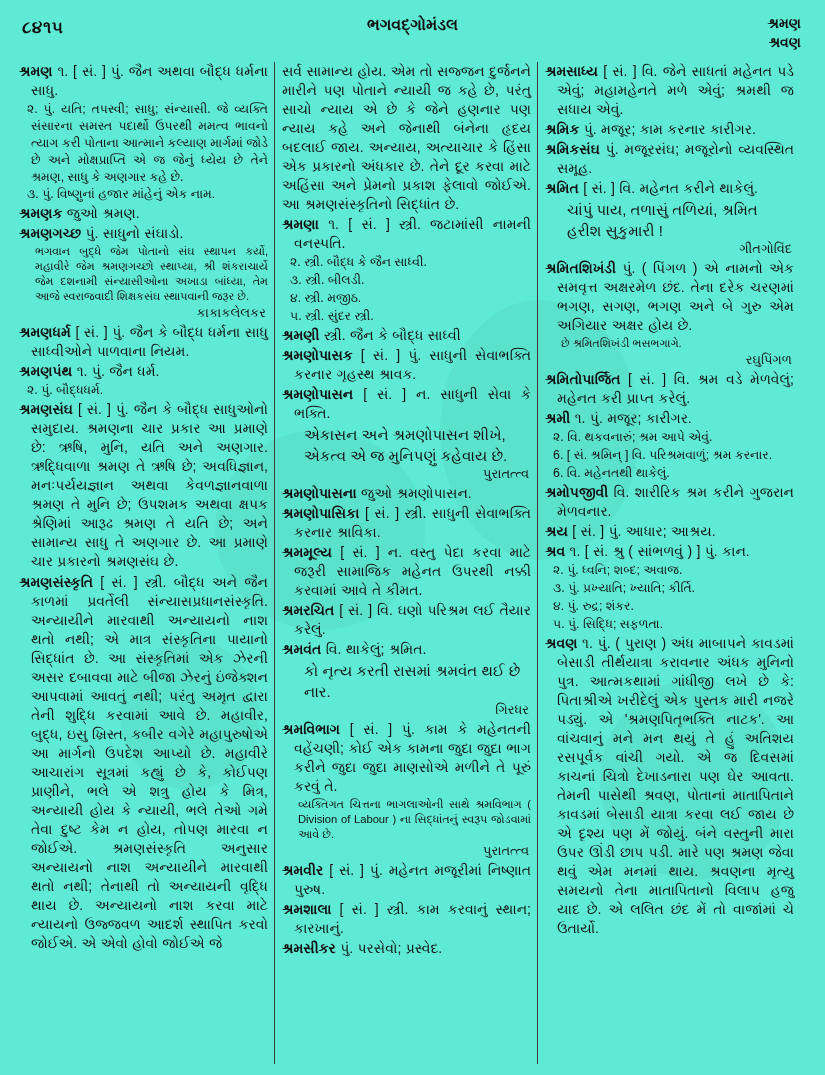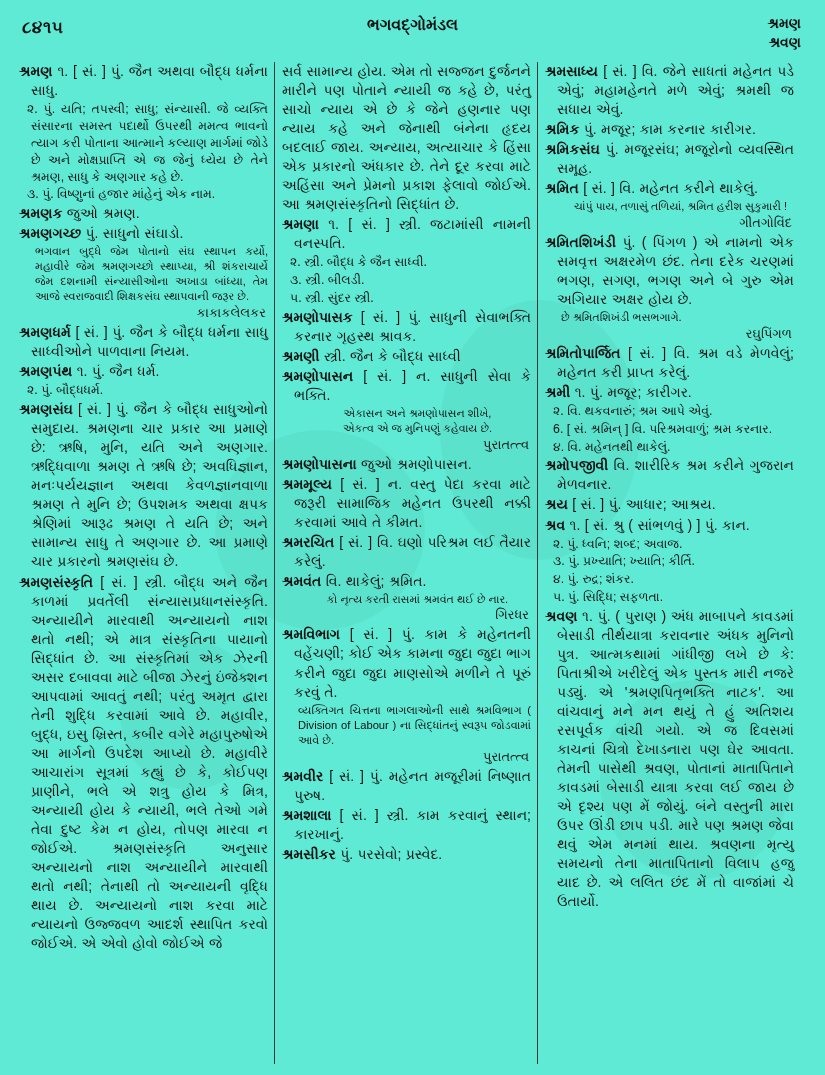--- a/index.html
+++ b/index.html
@@ -118,25 +118,24 @@
     padding-left: 16px;
     text-align: justify;
   }
   .cite {
     font-size: 13px;
     text-align: right;
     margin: 0 0 2px 0;
     padding-right: 2px;
   }
   .verse {
-    font-size: 11px;
+    font-size: 15px;
     line-height: 1.4;
     padding-left: 22px;
     margin: 1px 0 0 0;
-    text-align: center;
   }
   .verse-line { display: block; }
 </style>
 </head>
 <body>
 
 <div class="page">
 
   <div class="watermark wm1"></div>
   <div class="watermark wm2"></div>
@@ -167,30 +166,32 @@
         <div class="sense">૨. પું. બૌદ્ધધર્મ.</div>
         <div class="para"><span class="headword">શ્રમણસંઘ</span><span> [ સં. ] પું. જૈન કે બૌદ્ધ સાધુઓનો સમુદાય. શ્રમણના ચાર પ્રકાર આ પ્રમાણે છે: ઋષિ, મુનિ, યતિ અને અણગાર. ઋદ્ધિવાળા શ્રમણ તે ઋષિ છે; અવધિજ્ઞાન, મનઃપર્યયજ્ઞાન અથવા કેવળજ્ઞાનવાળા શ્રમણ તે મુનિ છે; ઉપશમક અથવા ક્ષપક શ્રેણિમાં આરૂઢ શ્રમણ તે યતિ છે; અને સામાન્ય સાધુ તે અણગાર છે. આ પ્રમાણે ચાર પ્રકારનો શ્રમણસંઘ છે.</span></div>
         <div class="para"><span class="headword">શ્રમણસંસ્કૃતિ</span><span> [ સં. ] સ્ત્રી. બૌદ્ધ અને જૈન કાળમાં પ્રવર્તેલી સંન્યાસપ્રધાનસંસ્કૃતિ. અન્યાયીને મારવાથી અન્યાયનો નાશ થતો નથી; એ માત્ર સંસ્કૃતિના પાયાનો સિદ્ધાંત છે. આ સંસ્કૃતિમાં એક ઝેરની અસર દબાવવા માટે બીજા ઝેરનું ઇંજેક્શન આપવામાં આવતું નથી; પરંતુ અમૃત દ્વારા તેની શુદ્ધિ કરવામાં આવે છે. મહાવીર, બુદ્ધ, ઇસુ ખ્રિસ્ત, કબીર વગેરે મહાપુરુષોએ આ માર્ગનો ઉપદેશ આપ્યો છે. મહાવીરે આચારાંગ સૂત્રમાં કહ્યું છે કે, કોઈપણ પ્રાણીને, ભલે એ શત્રુ હોય કે મિત્ર, અન્યાયી હોય કે ન્યાયી, ભલે તેઓ ગમે તેવા દુષ્ટ કેમ ન હોય, તોપણ મારવા ન જોઈએ. શ્રમણસંસ્કૃતિ અનુસાર અન્યાયનો નાશ અન્યાયીને મારવાથી થતો નથી; તેનાથી તો અન્યાયની વૃદ્ધિ થાય છે. અન્યાયનો નાશ કરવા માટે ન્યાયનો ઉજ્જવળ આદર્શ સ્થાપિત કરવો જોઈએ. એ એવો હોવો જોઈએ જે</span></div>
       </div>
     <div class="col" id="col-1">
       <div class="col-rule right"></div>
     <div class="para" style="text-indent: 0px; padding-left: 0px;">સર્વ સામાન્ય હોય. એમ તો સજ્જન દુર્જનને મારીને પણ પોતાને ન્યાયી જ કહે છે, પરંતુ સાચો ન્યાય એ છે કે જેને હણનાર પણ ન્યાય કહે અને જેનાથી બંનેના હૃદય બદલાઈ જાય. અન્યાય, અત્યાચાર કે હિંસા એક પ્રકારનો અંધકાર છે. તેને દૂર કરવા માટે અહિંસા અને પ્રેમનો પ્રકાશ ફેલાવો જોઈએ. આ શ્રમણસંસ્કૃતિનો સિદ્ધાંત છે.</div>
         <div class="para"><span class="headword">શ્રમણા</span><span> ૧. [ સં. ] સ્ત્રી. જટામાંસી નામની વનસ્પતિ.</span></div>
         <div class="sense">૨. સ્ત્રી. બૌદ્ધ કે જૈન સાધ્વી.</div>
         <div class="sense">૩. સ્ત્રી. બીલડી.</div>
+        <div class="sense">૪. સ્ત્રી. મજીઠ.</div>
         <div class="sense">૫. સ્ત્રી. સુંદર સ્ત્રી.</div>
+        <div class="para"><span class="headword">શ્રમણી</span><span> સ્ત્રી. જૈન કે બૌદ્ધ સાધ્વી</span></div>
         <div class="para"><span class="headword">શ્રમણોપાસક</span><span> [ સં. ] પું. સાધુની સેવાભક્તિ કરનાર ગૃહસ્થ શ્રાવક.</span></div>
-        <div class="para"><span class="headword">શ્રમણી</span><span> સ્ત્રી. જૈન કે બૌદ્ધ સાધ્વી</span></div>
         <div class="para"><span class="headword">શ્રમણોપાસન</span><span> [ સં. ] ન. સાધુની સેવા કે ભક્તિ.</span></div>
         <div class="verse">
           <span class="verse-line">એકાસન અને શ્રમણોપાસન શીખે,</span>
           <span class="verse-line">એકત્વ એ જ મુનિપણું કહેવાય છે.</span>
         </div>
         <div class="cite">પુરાતત્ત્વ</div>
         <div class="para"><span class="headword">શ્રમણોપાસના</span><span> જુઓ શ્રમણોપાસન.</span></div>
+        <div class="para"><span class="headword">શ્રમણોપાસિકા</span><span> [ સં. ] સ્ત્રી. સાધુની સેવાભક્તિ કરનાર શ્રાવિકા.</span></div>
         <div class="para"><span class="headword">શ્રમમૂલ્ય</span><span> [ સં. ] ન. વસ્તુ પેદા કરવા માટે જરૂરી સામાજિક મહેનત ઉપરથી નક્કી કરવામાં આવે તે કીમત.</span></div>
         <div class="para"><span class="headword">શ્રમરચિત</span><span> [ સં. ] વિ. ઘણો પરિશ્રમ લઈ તૈયાર કરેલું.</span></div>
         <div class="para"><span class="headword">શ્રમવંત</span><span> વિ. થાકેલું; શ્રમિત.</span></div>
         <div class="verse">
           <span class="verse-line">કો નૃત્ય કરતી રાસમાં શ્રમવંત થઈ છે નાર.</span>
         </div>
         <div class="cite">ગિરધર</div>
         <div class="para"><span class="headword">શ્રમવિભાગ</span><span> [ સં. ] પું. કામ કે મહેનતની વહેંચણી; કોઈ એક કામના જુદા જુદા ભાગ કરીને જુદા જુદા માણસોએ મળીને તે પૂરું કરવું તે.</span></div>
         <div class="quote">વ્યક્તિગત ચિત્તના ભાગલાઓની સાથે શ્રમવિભાગ ( Division of Labour ) ના સિદ્ધાંતનું સ્વરૂપ જોડવામાં આવે છે.</div>
         <div class="cite">પુરાતત્ત્વ</div>
@@ -207,21 +208,21 @@
           <span class="verse-line">ચાંપું પાય, તળાસું તળિયાં, શ્રમિત હરીશ સુકુમારી !</span>
         </div>
         <div class="cite">ગીતગોવિંદ</div>
         <div class="para"><span class="headword">શ્રમિતશિખંડી</span><span> પું. ( પિંગળ ) એ નામનો એક સમવૃત્ત અક્ષરમેળ છંદ. તેના દરેક ચરણમાં ભગણ, સગણ, ભગણ અને બે ગુરુ એમ અગિયાર અક્ષર હોય છે.</span></div>
         <div class="quote">છે શ્રમિતશિખંડી ભસભગાગે.</div>
         <div class="cite">રઘુપિંગળ</div>
         <div class="para"><span class="headword">શ્રમિતોપાર્જિત</span><span> [ સં. ] વિ. શ્રમ વડે મેળવેલું; મહેનત કરી પ્રાપ્ત કરેલું.</span></div>
         <div class="para"><span class="headword">શ્રમી</span><span> ૧. પું. મજૂર; કારીગર.</span></div>
         <div class="sense">૨. વિ. થકવનારું; શ્રમ આપે એવું.</div>
         <div class="sense">6. [ સં. શ્રમિન્ ] વિ. પરિશ્રમવાળું; શ્રમ કરનાર.</div>
-        <div class="sense">૪. વિ. મહેનતથી થાકેલું.</div>
+        <div class="sense">6. વિ. મહેનતથી થાકેલું.</div>
         <div class="para"><span class="headword">શ્રમોપજીવી</span><span> વિ. શારીરિક શ્રમ કરીને ગુજરાન મેળવનાર.</span></div>
         <div class="para"><span class="headword">શ્રય</span><span> [ સં. ] પું. આધાર; આશ્રય.</span></div>
         <div class="para"><span class="headword">શ્રવ</span><span> ૧. [ સં. શ્રુ ( સાંભળવું ) ] પું. કાન.</span></div>
         <div class="sense">૨. પું. ધ્વનિ; શબ્દ; અવાજ.</div>
         <div class="sense">૩. પું. પ્રખ્યાતિ; ખ્યાતિ; કીર્તિ.</div>
         <div class="sense">૪. પું. રુદ્ર; શંકર.</div>
         <div class="sense">૫. પું. સિદ્ધિ; સફળતા.</div>
         <div class="para"><span class="headword">શ્રવણ</span><span> ૧. પું. ( પુરાણ ) અંધ માબાપને કાવડમાં બેસાડી તીર્થયાત્રા કરાવનાર અંધક મુનિનો પુત્ર. આત્મકથામાં ગાંધીજી લખે છે કે: પિતાશ્રીએ ખરીદેલું એક પુસ્તક મારી નજરે પડ્યું. એ 'શ્રમણપિતૃભક્તિ નાટક'. આ વાંચવાનું મને મન થયું તે હું અતિશય રસપૂર્વક વાંચી ગયો. એ જ દિવસમાં કાચનાં ચિત્રો દેખાડનારા પણ ઘેર આવતા. તેમની પાસેથી શ્રવણ, પોતાનાં માતાપિતાને કાવડમાં બેસાડી યાત્રા કરવા લઈ જાય છે એ દૃશ્ય પણ મેં જોયું. બંને વસ્તુની મારા ઉપર ઊંડી છાપ પડી. મારે પણ શ્રમણ જેવા થવું એમ મનમાં થાય. શ્રવણના મૃત્યુ સમયનો તેના માતાપિતાનો વિલાપ હજુ યાદ છે. એ લલિત છંદ મેં તો વાજાંમાં ચે ઉતાર્યો.</span></div>
       </div>
   </div>

